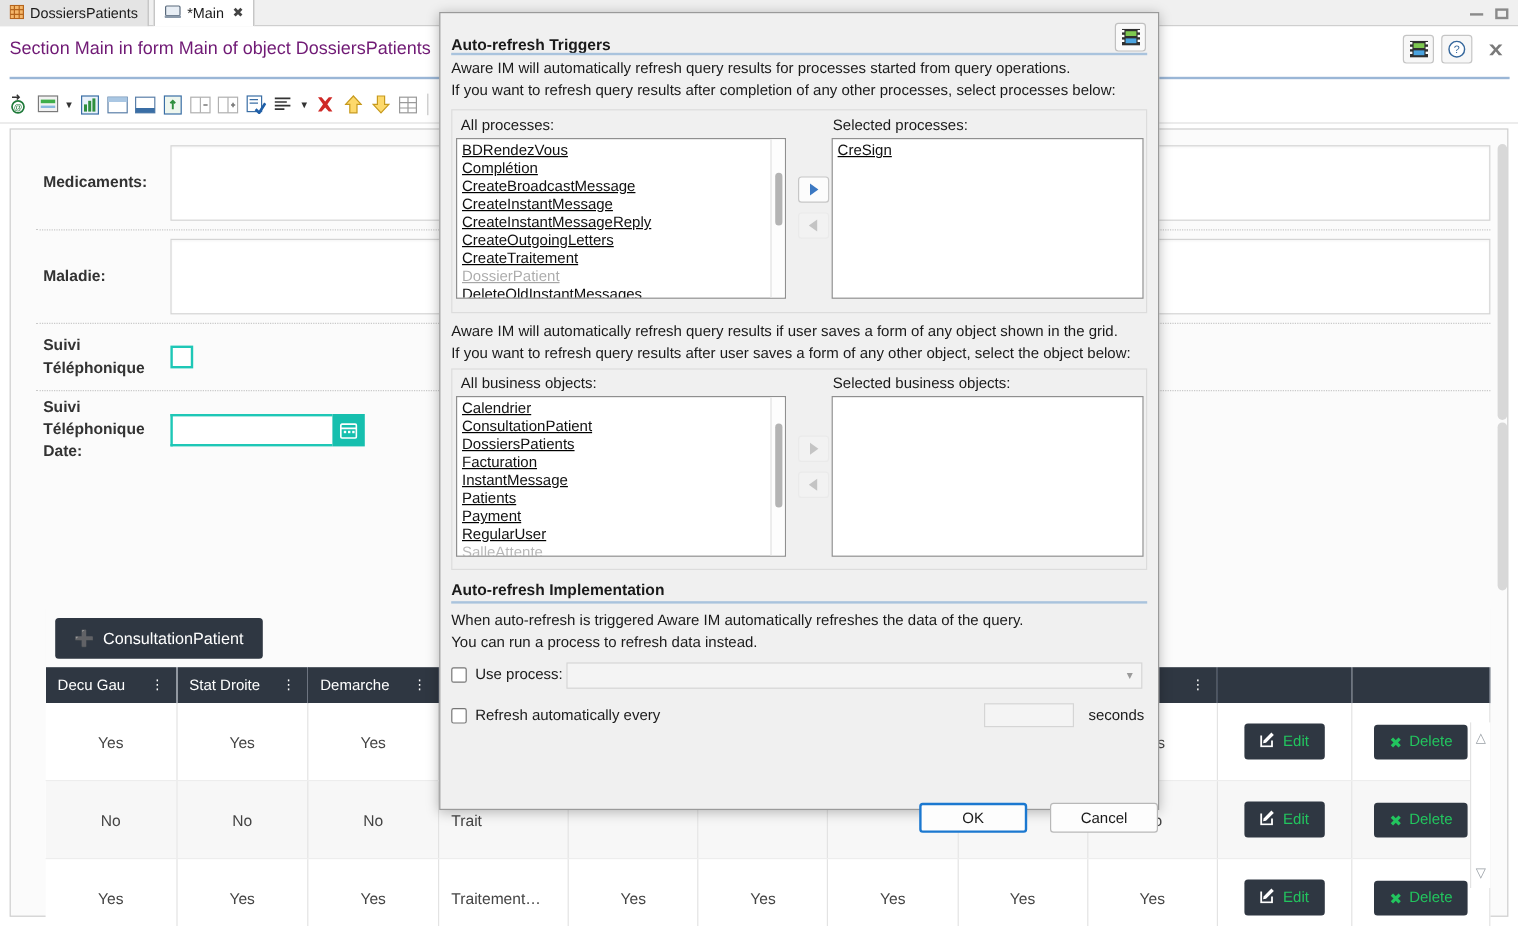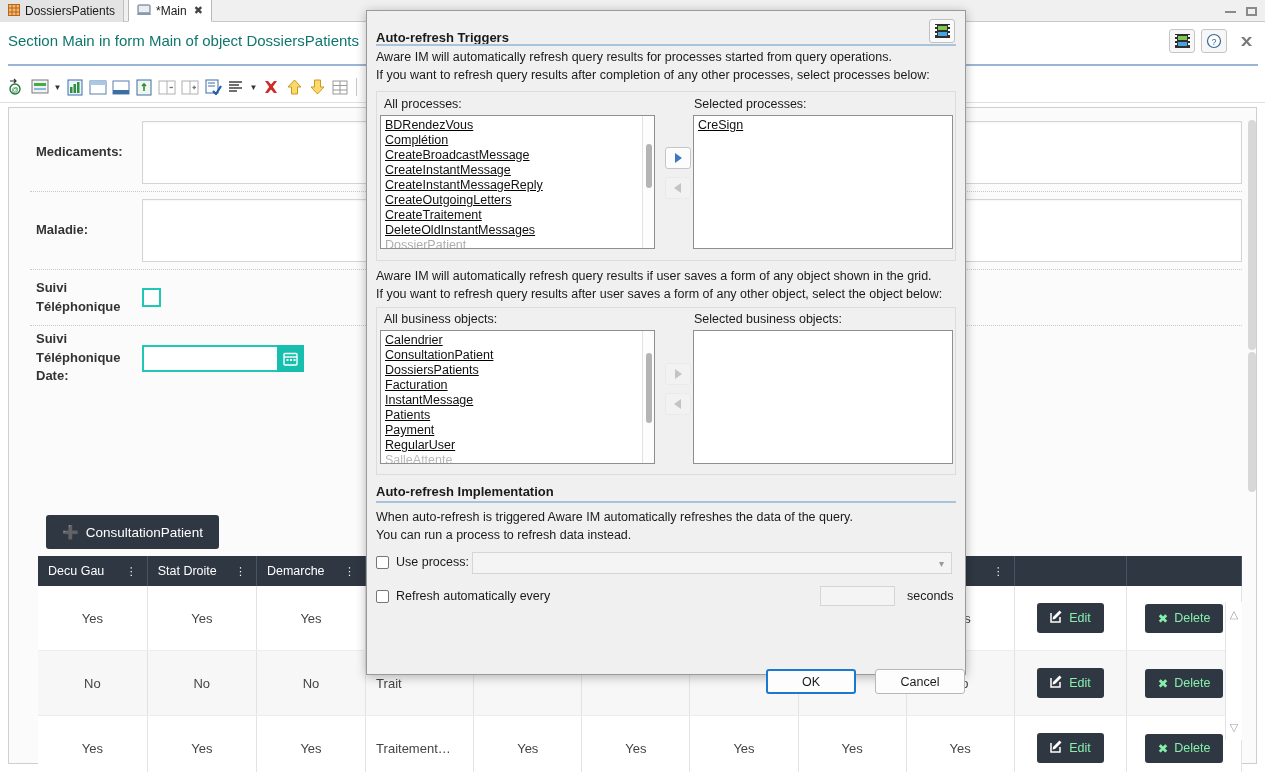--- a/index.html
+++ b/index.html
@@ -33,21 +33,21 @@
   }
   .wc-min { width: 11px; height: 3px; border-bottom: 2px solid #8a8a8a; }
   .wc-max { width: 11px; height: 9px; border: 2px solid #8a8a8a; }
 
   .ide-header {
     position: absolute; left: 0; top: 22px; width: 1265px; height: 46px;
     background: #ffffff;
   }
   .ide-title {
     position: absolute; left: 8px; top: 10px;
-    font-size: 15px; color: #0f766e; white-space: nowrap;
+    font-size: 15px; color: #701a75; white-space: nowrap;
   }
   .ide-header-icons {
     position: absolute; right: 6px; top: 7px;
     display: flex; gap: 6px; align-items: center;
   }
   .hdr-btn {
     width: 26px; height: 24px; border: 1px solid #c5c5c5; border-radius: 3px;
     background: #f7f7f7; display: flex; align-items: center; justify-content: center;
   }
   .hdr-btn.plain { border: none; background: transparent; }
@@ -108,21 +108,21 @@
   .th-inner { display: flex; align-items: center; justify-content: space-between; gap: 4px; }
   .kebab { color: #fff; font-size: 11px; letter-spacing: 0; line-height: 6px; }
   .gridtable td {
     font-size: 13px; color: #444; height: 46px; padding: 17px 10px;
     border-right: 1px solid #e3e3e3; border-bottom: 1px solid #ededed;
     text-align: center; white-space: nowrap; overflow: hidden;
   }
   .gridtable tr.alt td { background: #f7f7f7; }
   .cellbtn {
     display: inline-flex; align-items: center; gap: 6px;
-    background: #2f3742; color: #86efac; border: none; border-radius: 3px;
+    background: #2f3742; color: #22c55e; border: none; border-radius: 3px;
     padding: 7px 13px; font-size: 12.5px;
   }
   .vscroll {
     position: absolute; right: 0; top: 46px; width: 17px; height: 138px;
     background: #fff; border-left: 1px solid #e3e3e3;
     display: flex; flex-direction: column; justify-content: space-between; align-items: center;
     padding: 6px 0; color: #9aa0a6; font-size: 11px;
   }
   .gridfooter {
     background: #2f3742; height: 38px; display: flex; align-items: center;
@@ -599,22 +599,22 @@
     <div class="gb-label" style="left:327px; top:86px;">Selected processes:</div>
 
     <div class="listbox" style="left:13px; top:104px; width:275px; height:134px;">
       <div class="listitem">BDRendezVous</div>
       <div class="listitem">Complétion</div>
       <div class="listitem">CreateBroadcastMessage</div>
       <div class="listitem">CreateInstantMessage</div>
       <div class="listitem">CreateInstantMessageReply</div>
       <div class="listitem">CreateOutgoingLetters</div>
       <div class="listitem">CreateTraitement</div>
+      <div class="listitem" style="opacity:.35">DossierPatient</div>
       <div class="listitem">DeleteOldInstantMessages</div>
-      <div class="listitem" style="opacity:.35">DossierPatient</div>
       <div class="lb-scroll">
         <div class="lb-thumb" style="top:28px; height:44px;"></div>
       </div>
     </div>
 
     <div class="arrbtn on" style="left:298px; top:136px;">
       <svg width="12" height="12" viewBox="0 0 12 12">
           <path d="M3 1 L10 6 L3 11 Z" fill="#3b78c2"></path>
         </svg>
     </div>

